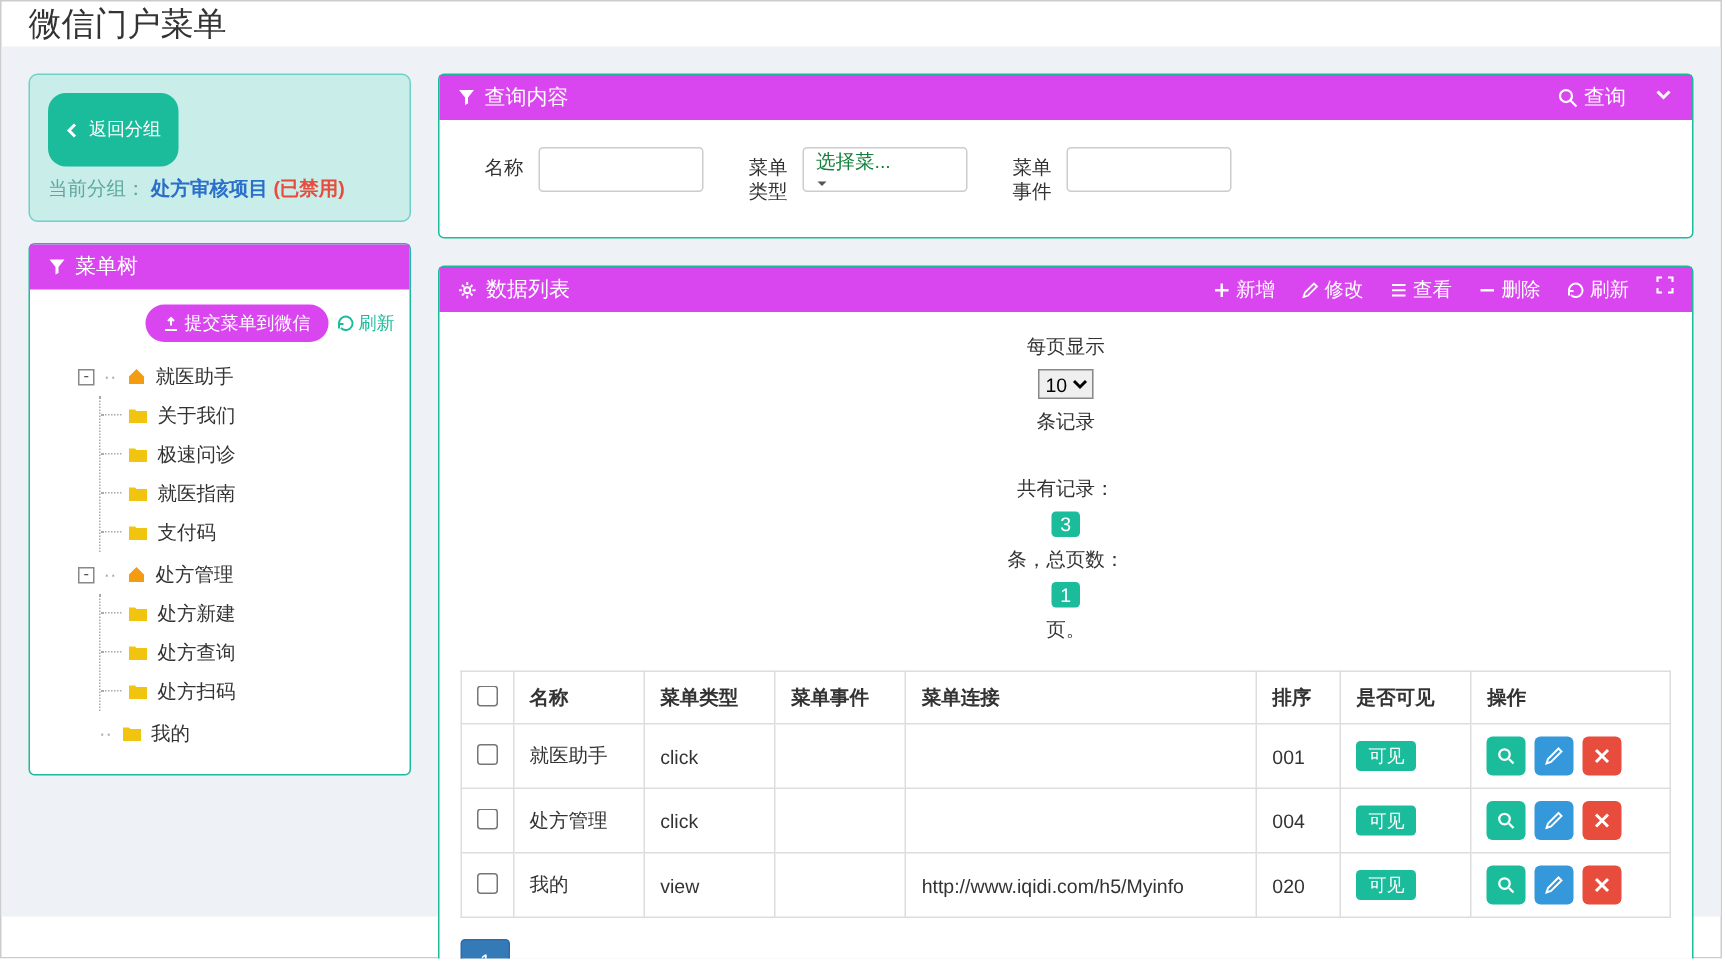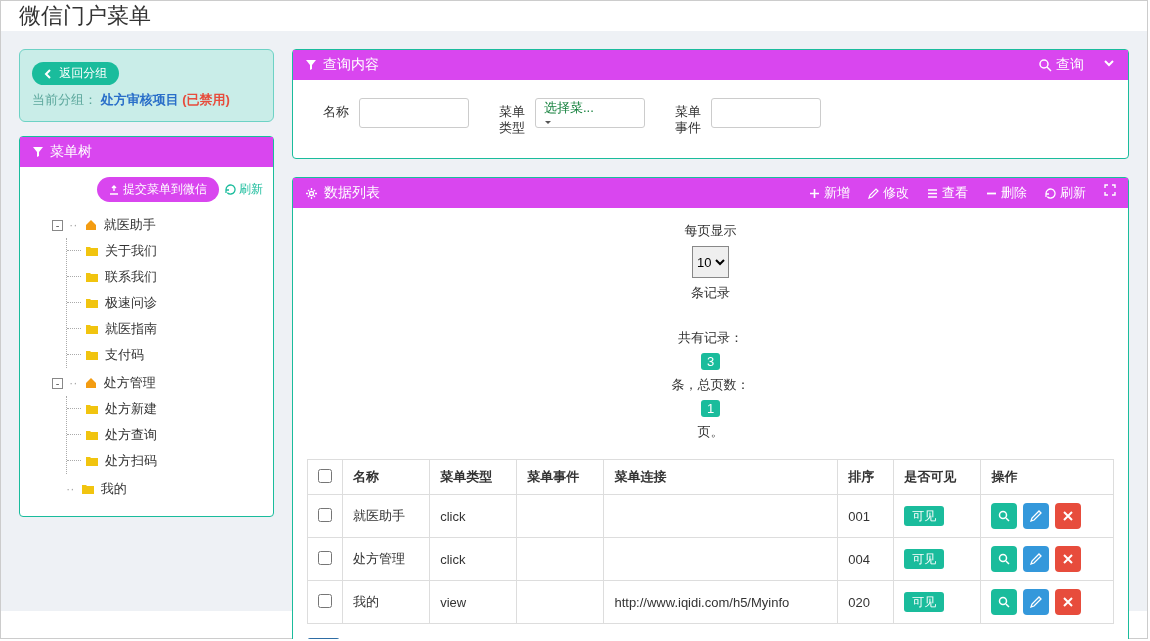--- a/index.html
+++ b/index.html
@@ -5,21 +5,21 @@
 * { box-sizing: border-box; margin: 0; padding: 0; }
 body { font-family: "Microsoft YaHei", Arial, sans-serif; font-size: 14px; color: #333; background: #fff; }
 .page-wrap { border: 1px solid #ccc; width: 1148px; height: 639px; margin: 0; position: relative; }
 .page-title { font-size: 22px; font-weight: 300; color: #333; padding: 0 18px; }
 .content-area { background: #eef1f5; padding: 18px; height: 580px; }
 .layout { display: flex; gap: 18px; }
 .left-col { width: 255px; }
 .right-col { flex: 1; }
 
 .info-box { background: #c9ede8; border: 1px solid #6dd2c5; border-radius: 6px; padding: 12px; margin-bottom: 14px; }
-.back-btn { background: #1abc9c; color: #fff; border: none; border-radius: 12px; padding: 3px 12px; font-size: 12px; cursor: pointer; }
+.back-btn { background: #1abc9c; color: #fff; border: none; border-radius: 12px; padding: 16px 12px; font-size: 12px; cursor: pointer; }
 .back-btn svg { vertical-align: -2px; margin-right: 2px; }
 .group-line { margin-top: 6px; font-size: 13px; }
 .group-line .lbl { color: #5da89d; }
 .group-line .name { color: #2a6fc9; font-weight: bold; }
 .group-line .dis { color: #e74c3c; font-weight: bold; }
 
 .panel { border: 1px solid #1abc9c; border-radius: 4px; margin-bottom: 18px; background: #fff; }
 .panel-head { background: #d946ef; color: #fff; padding: 6px 12px; display: flex; align-items: center; justify-content: space-between; }
 .panel-head .hd-left { display: flex; align-items: center; gap: 6px; font-size: 14px; }
 .panel-head .hd-right { display: flex; align-items: flex-start; gap: 18px; }
@@ -43,21 +43,21 @@
 .root-li { padding-left: 6px; }
 
 .search-panel .panel-body { display: flex; gap: 30px; padding: 18px 30px 22px; }
 .form-item { display: flex; align-items: flex-start; gap: 10px; }
 .form-item label { font-size: 13px; color: #333; padding-top: 6px; line-height: 16px; white-space: nowrap; }
 .form-item input, .form-item .select { height: 30px; border: 1px solid #ccc; border-radius: 3px; padding: 0 8px; font-size: 13px; width: 110px; }
 .form-item .select { display:flex; justify-content:space-between; color:#15803d; cursor:pointer;flex-direction:column; }
 
 .data-panel .panel-head .hd-right span { cursor:pointer; font-size:13px; display:inline-flex; align-items:center; gap:4px;font-family:Liberation Serif, serif; }
 .records-line { font-size: 13px; color:#333; display:flex; align-items:center; gap:6px; margin-bottom: 18px; flex-direction: column; }
-.records-line select { height:32px; border:1px solid #888; font-size:13px; }
+.records-line select { height:20px; border:1px solid #888; font-size:13px; }
 .badge-num { background:#1abc9c; color:#fff; padding:1px 6px; border-radius:3px; }
 
 table { width:100%; border-collapse: collapse; font-size:13px; }
 th, td { border:1px solid #ddd; padding:8px 10px; text-align:left; }
 th { font-weight: bold; background:#fff; }
 .chk { width:14px; height:14px; }
 .tag-green { background:#1abc9c; color:#fff; padding:3px 8px; border-radius:3px; font-size:12px; }
 .op-btns { display:flex; gap:6px; }
 .op-btn { width:26px; height:26px; border-radius:4px; display:inline-flex; align-items:center; justify-content:center; color:#fff; cursor:pointer; }
 .op-view { background:#1abc9c; }
@@ -126,28 +126,20 @@
                     </svg>
                     <span>就医助手</span>
                   </div>
                   <ul class="children">
                     <li>
                       <div class="node-row">
                         <svg class="folder-yellow" viewBox="0 0 14 12">
                           <path d="M1 2h4l1 1h7v8H1z"></path>
                         </svg>
                         <span>关于我们</span>
-                      </div>
-                    </li>
-                    <li>
-                      <div class="node-row">
-                        <svg class="folder-yellow" viewBox="0 0 14 12">
-                          <path d="M1 2h4l1 1h7v8H1z"></path>
-                        </svg>
-                        <span>联系我们</span>
                       </div>
                     </li>
                     <li>
                       <div class="node-row">
                         <svg class="folder-yellow" viewBox="0 0 14 12">
                           <path d="M1 2h4l1 1h7v8H1z"></path>
                         </svg>
                         <span>极速问诊</span>
                       </div>
                     </li>

